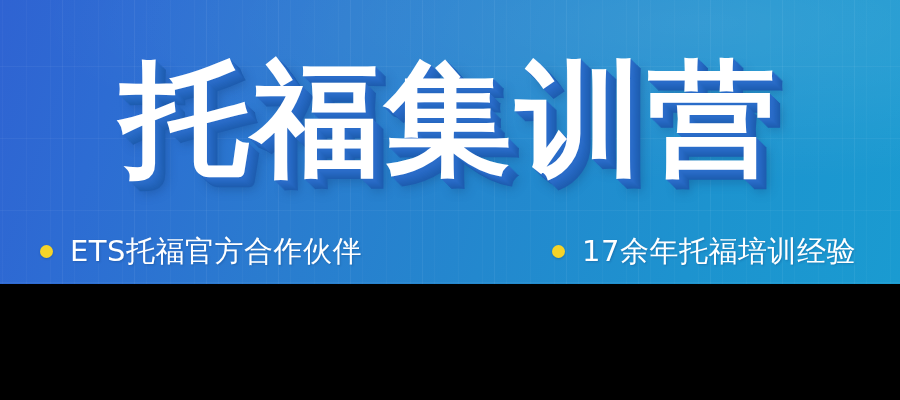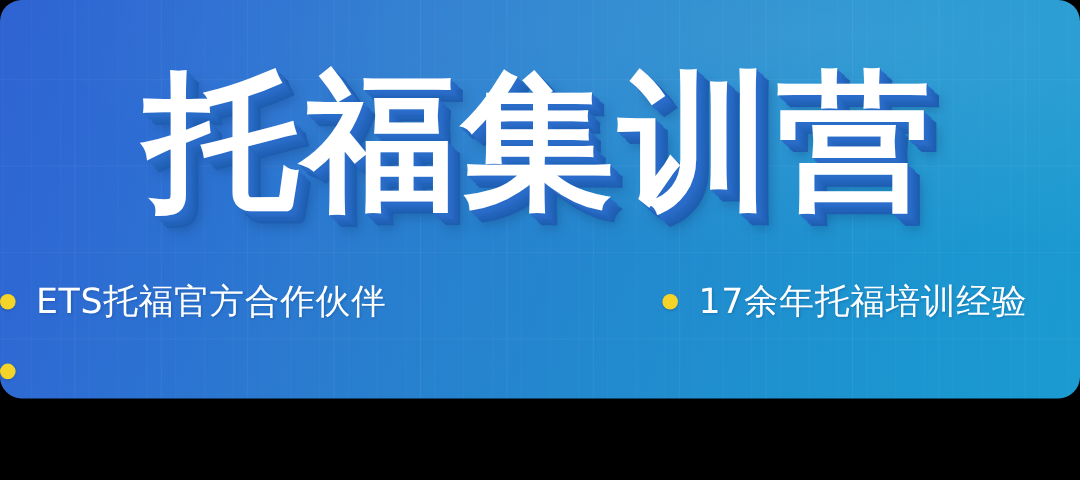--- a/index.html
+++ b/index.html
@@ -5,33 +5,32 @@
   * { margin:0; padding:0; box-sizing:border-box; }
 
   html, body {
     width:900px; height:400px;
     overflow:hidden;
     background:#000;
   }
 
   #banner {
     position:relative;
-    width:900px; height:332px;
+    width:900px; height:284px;
     overflow:hidden;
     font-family:"Liberation Sans","DejaVu Sans",sans-serif;
     
     background:
       linear-gradient(108deg,
         #2f63d2 0%,
         #2d6cd3 14%,
         #2a7ccf 36%,
         #2388ce 57%,
         #1d93cf 78%,
         #1a9bd1 100%);
-    border-radius: 18px;
   }
 
   
   #grid {
     position:absolute; inset:0;
     pointer-events:none;
     background-image:
       linear-gradient(to right, rgba(255,255,255,0.055) 1px, transparent 1px),
       linear-gradient(to bottom, rgba(255,255,255,0.045) 1px, transparent 1px);
     background-size:72px 72px;
@@ -91,21 +90,21 @@
     left:0; right:0;
     top:232px;
     display:flex;
   }
   .bullet-col {
     flex:0 0 50%;
     display:flex;
     flex-direction:column;
     gap:20px;
   }
-  .bullet-col.left  { }
+  .bullet-col.left  { padding-left:40px; }
   .bullet-col.right { padding-left:552px; margin-left:-450px;gap:14px; }
 
   .bullet-row {
     display:flex;
     align-items:center;
     height:38px;
   }
   .dot {
     flex:0 0 auto;
     width:13px; height:13px;

